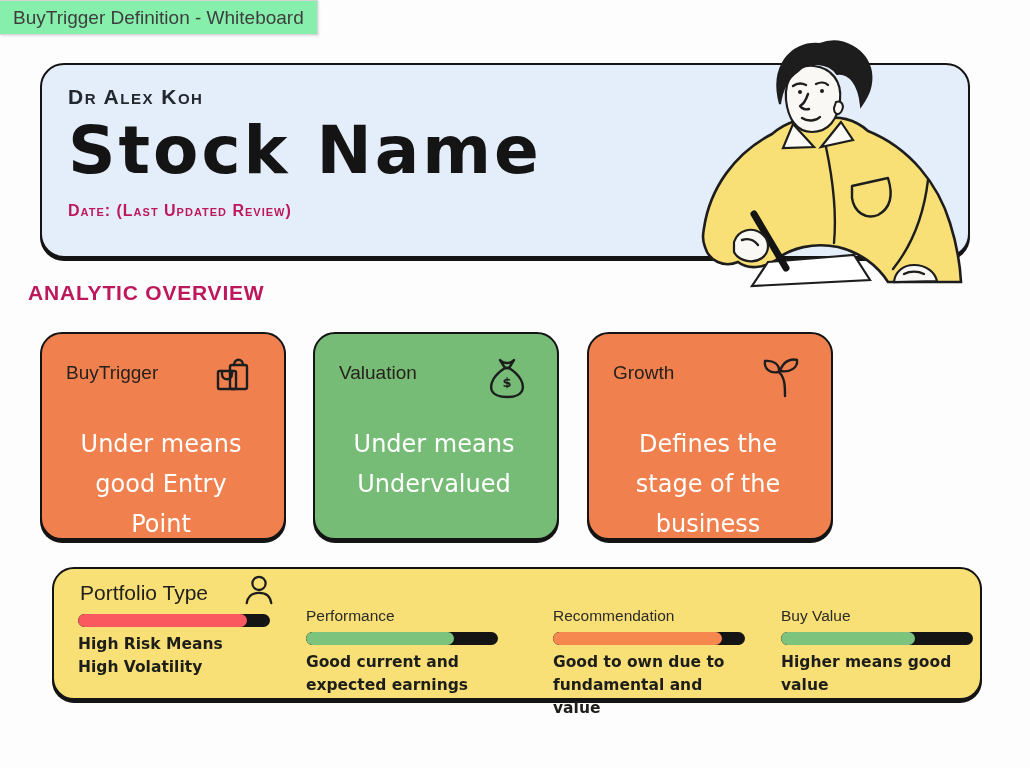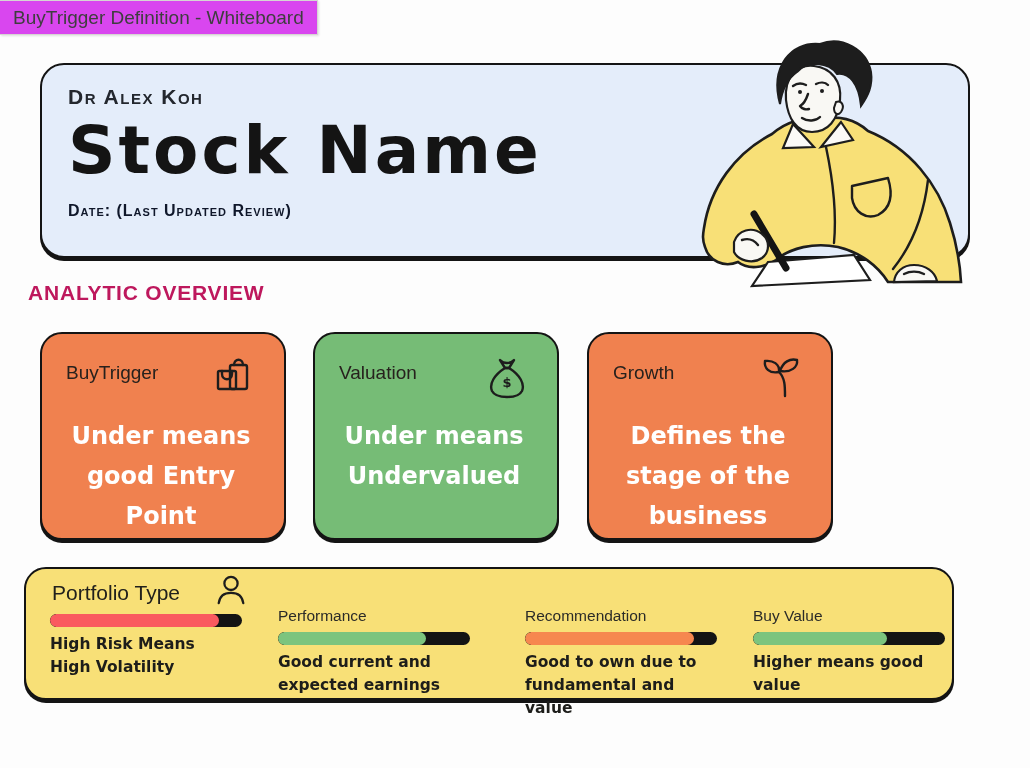--- a/index.html
+++ b/index.html
@@ -4,58 +4,58 @@
 <style>
   * { margin:0; padding:0; box-sizing:border-box; }
   html,body { width:1030px; height:768px; }
   body { font-family:"Liberation Sans", sans-serif; background:#fdfdfd; color:#1b1b1b; }
   .canvas { position:relative; width:1030px; height:768px; overflow:hidden; background:#fdfdfd; }
 
   
   .window-tab {
     position:absolute; left:0; top:33; height:35px; z-index:20;
     display:flex; align-items:center; padding:0 13px;
-    background:#d946ef; border:1px solid #d6d5d3; border-left:none;
+    background:#86efac; border:1px solid #d6d5d3; border-left:none;
     box-shadow:1px 1px 2px rgba(0,0,0,.12);
     font-size:19px; color:#3e3e3e; white-space:nowrap;
   }
 
   
   .header-card {
     position:absolute; left:40px; top:63px; width:930px; height:195px;
     background:#e4edfa; border:2px solid #141414; border-radius:24px;
     box-shadow:0 3px 0 #141414; z-index:1; padding:20px 0 0 26px;
   }
   .smallcaps { font-variant:small-caps; font-variant-caps:small-caps; }
   .author { font-size:21px; font-weight:bold; letter-spacing:1.5px; color:#23272e; }
   .stock-title { font-family:"DejaVu Sans", sans-serif; font-size:66px; font-weight:bold;
     letter-spacing:3px; color:#141414; margin-top:6px; line-height:1.1; }
-  .date-line { font-size:16px; font-weight:bold; letter-spacing:1px; color:#0f172a; margin-top:14px; }
+  .date-line { font-size:16px; font-weight:bold; letter-spacing:1px; color:#be185d; margin-top:14px; }
 
   .illustration { position:absolute; left:690px; top:28px; width:300px; height:262px; z-index:5; }
 
   .section-title { position:absolute; left:28px; top:281px; font-size:21px; font-weight:800;
     letter-spacing:.8px; color:#be185d; }
 
   
   .info-card {
     position:absolute; top:332px; width:246px; height:208px;
     border:2px solid #141414; border-radius:22px; box-shadow:0 3px 0 #141414;
     padding:20px 28px 0 24px; z-index:1;
   }
   .card-0 { left:40px; } .card-1 { left:313px; } .card-2 { left:587px; }
   .card-head { display:flex; justify-content:space-between; align-items:flex-start; height:50px; }
   .card-label { font-size:19px; color:#27211d; padding-top:8px; }
   .card-icon { width:46px; height:46px; flex:0 0 auto; }
-  .card-body { margin-top:12px; text-align:center; color:#ffffff;
-    font-family:"DejaVu Sans", sans-serif; font-size:24px; font-weight:bold; line-height:40px; }
+  .card-body { margin-top:20px; text-align:center; color:#ffffff;
+    font-family:"DejaVu Sans", sans-serif; font-size:24px; font-weight:normal; line-height:40px; }
 
   
   .portfolio-card {
-    position:absolute; left:24px; top:567px; width:930px; height:133px;
+    position:absolute; left:52px; top:567px; width:930px; height:133px;
     background:#f8e077; border:2px solid #141414; border-radius:22px;
     box-shadow:0 3px 0 #141414; z-index:1;
   }
   .portfolio-title { position:absolute; left:26px; top:12px; font-size:21px; color:#21201c; }
   .portfolio-person-icon { position:absolute; left:188px; top:4px; width:34px; height:34px; }
   .metric { position:absolute; top:38px; width:210px; }
   .metric-0 { left:24px; } .metric-1 { left:252px; } .metric-2 { left:499px; } .metric-3 { left:727px; }
   .metric-label { font-size:15.5px; color:#2b2b28; }
   .bar-track { margin-top:7px; width:192px; height:13px; background:#141414; border-radius:7px;
     position:relative; overflow:hidden; }

